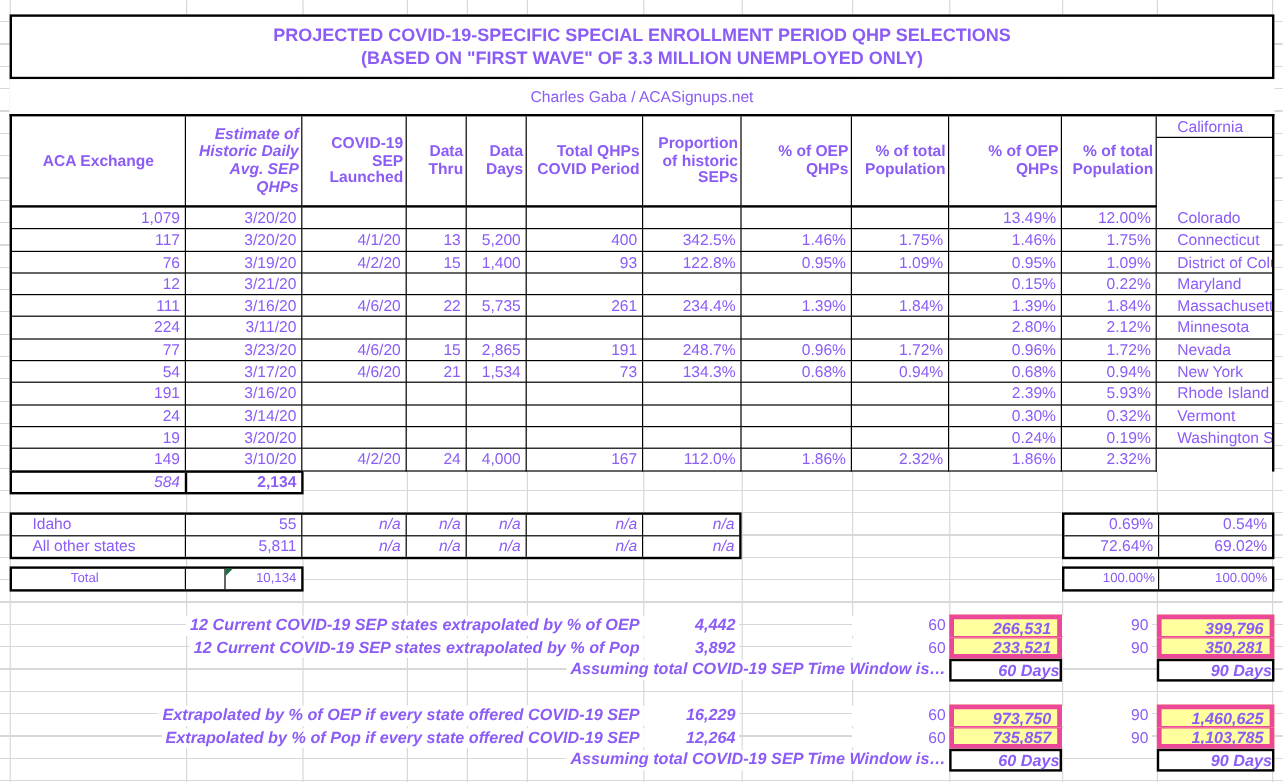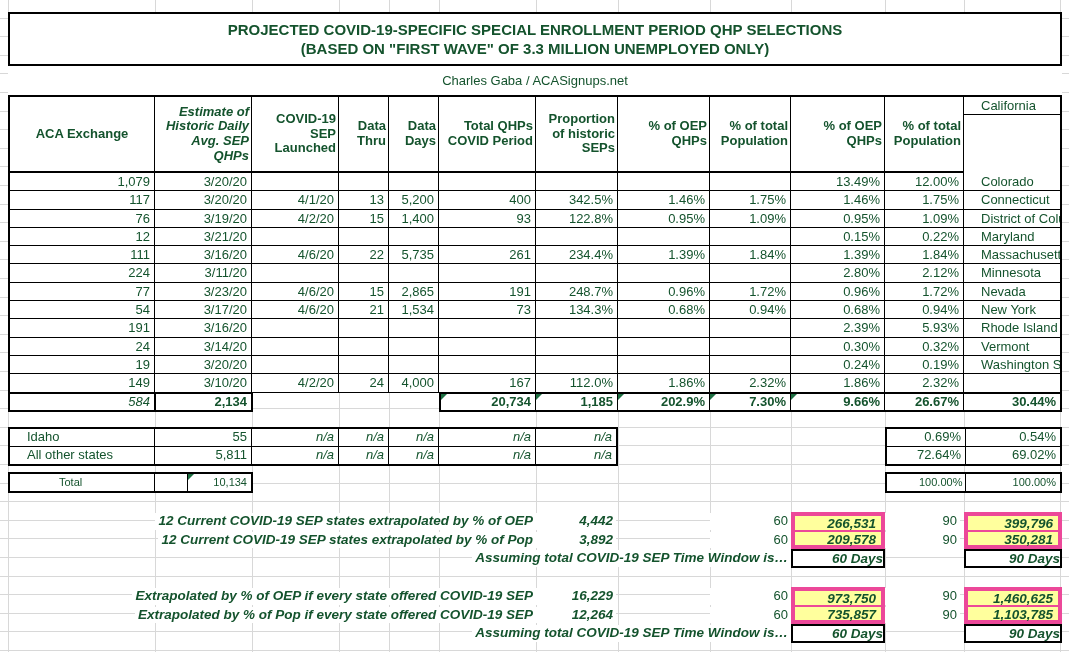--- a/index.html
+++ b/index.html
@@ -1,17 +1,17 @@
 <!DOCTYPE html>
 <html><head>
 <meta charset="utf-8">
 <style>
   html,body{margin:0;padding:0;}
   .sheet{position:relative;width:1069px;height:652px;background:#fff;overflow:hidden;
-         font-family:"Liberation Sans",sans-serif;color:#14532d;}
+         font-family:"Liberation Sans",sans-serif;color:#8b5cf6;}
   
   .gridbg{position:absolute;inset:0;z-index:0;
     background-image:
       repeating-linear-gradient(180deg, transparent 0px, transparent 17.6px, #d8d8d8 17.6px, #d8d8d8 18.6px),
       linear-gradient(#d8d8d8,#d8d8d8),linear-gradient(#d8d8d8,#d8d8d8),linear-gradient(#d8d8d8,#d8d8d8),
       linear-gradient(#d8d8d8,#d8d8d8),linear-gradient(#d8d8d8,#d8d8d8),linear-gradient(#d8d8d8,#d8d8d8),
       linear-gradient(#d8d8d8,#d8d8d8),linear-gradient(#d8d8d8,#d8d8d8),linear-gradient(#d8d8d8,#d8d8d8),
       linear-gradient(#d8d8d8,#d8d8d8),linear-gradient(#d8d8d8,#d8d8d8),linear-gradient(#d8d8d8,#d8d8d8),
       linear-gradient(#d8d8d8,#d8d8d8);
     background-repeat:repeat,no-repeat,no-repeat,no-repeat,no-repeat,no-repeat,no-repeat,no-repeat,no-repeat,no-repeat,no-repeat,no-repeat,no-repeat,no-repeat;
@@ -242,29 +242,20 @@
       <div class="td r">2.32%</div>
       <div class="td r">1.86%</div>
       <div class="td r">2.32%</div>
     </div>
 
   <div class="abs totals-row">
     <div class="box boxA">
       <div class="tcell it r">584</div>
       <div class="tcell b r" style="border-left:1px solid #000">2,134</div>
     </div>
-    <div class="box boxB" id="totalsBoxB">
-        <div class="tcell r b">20,734<i class="gmark"></i></div>
-        <div class="tcell r b">1,185<i class="gmark"></i></div>
-        <div class="tcell r b">202.9%<i class="gmark"></i></div>
-        <div class="tcell r b">7.30%<i class="gmark"></i></div>
-        <div class="tcell r b">9.66%<i class="gmark"></i></div>
-        <div class="tcell r b">26.67%</div>
-        <div class="tcell r b">30.44%</div>
-      </div>
   </div>
 
   <div class="abs" style="left:8px;top:427px;width:1054px;height:40px">
     <div class="box idaho-boxL">
       <div class="icell l">Idaho</div>
       <div class="icell r">55</div>
       <div class="icell r it">n/a</div>
       <div class="icell r it">n/a</div>
       <div class="icell r it">n/a</div>
       <div class="icell r it">n/a</div>
@@ -302,21 +293,21 @@
       <span class="xval">4,442</span>
       <span class="xdays">60</span>
       <span class="xyellow y60 yfirst">266,531</span>
       <span class="xdays xd90">90</span>
       <span class="xyellow y90 yfirst">399,796</span>
     </div>
     <div class="xrow" style="top:18.5px">
       <span class="xlabel">12 Current COVID-19 SEP states extrapolated by % of Pop</span>
       <span class="xval">3,892</span>
       <span class="xdays">60</span>
-      <span class="xyellow y60 ysecond">209,578</span>
+      <span class="xyellow y60 ysecond">233,521</span>
       <span class="xdays xd90">90</span>
       <span class="xyellow y90 ysecond">350,281</span>
     </div>
     <div class="xrow" style="top:37px">
       <span class="xassume">Assuming total COVID-19 SEP Time Window is…</span>
       <span class="xwindow y60">60 Days</span>
       <span class="xwindow y90">90 Days</span>
     </div>
   </div>
 

